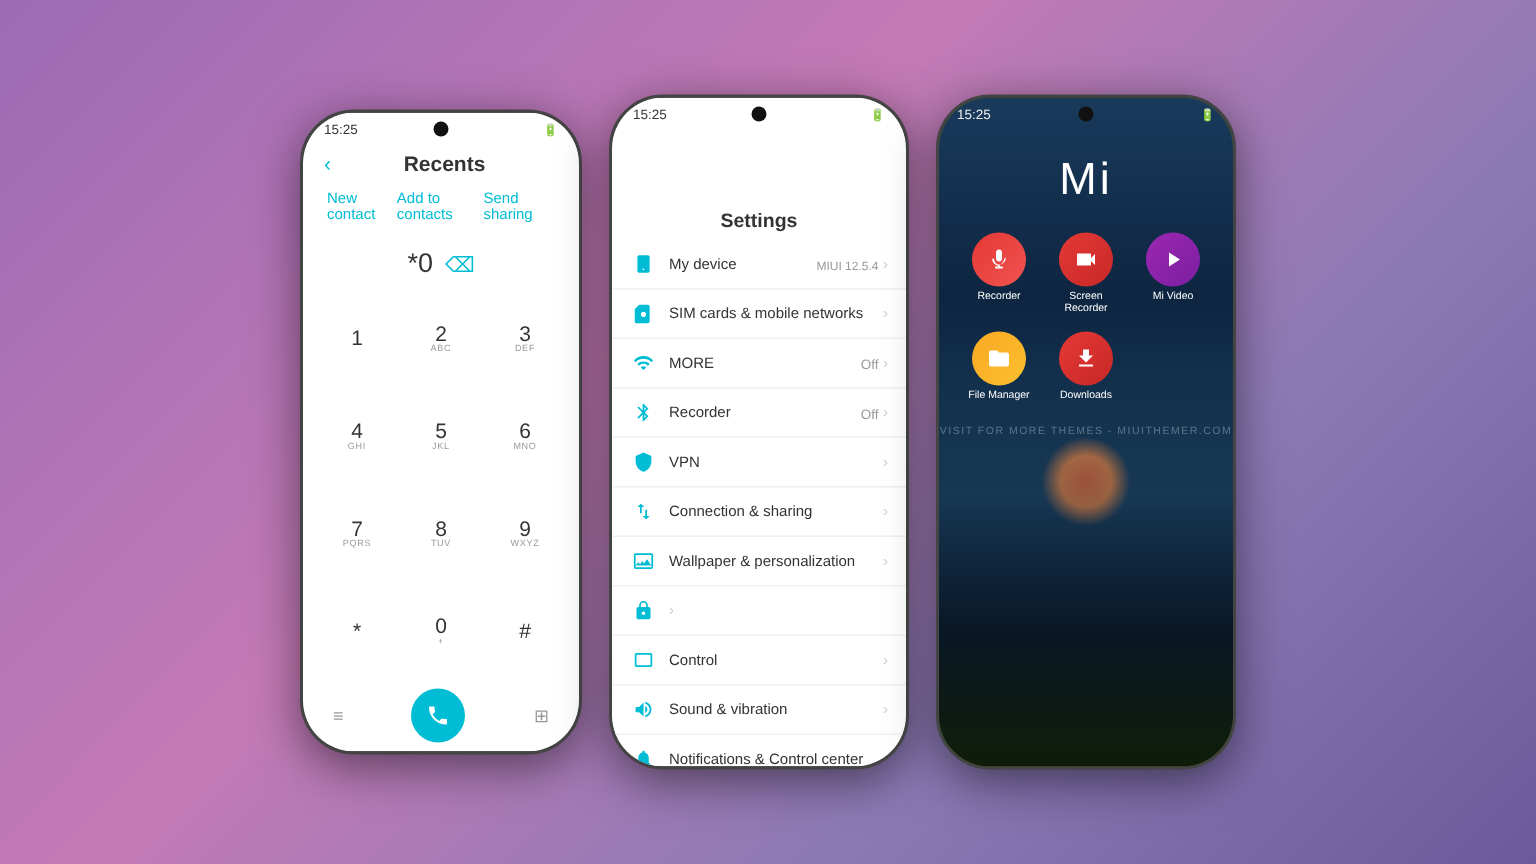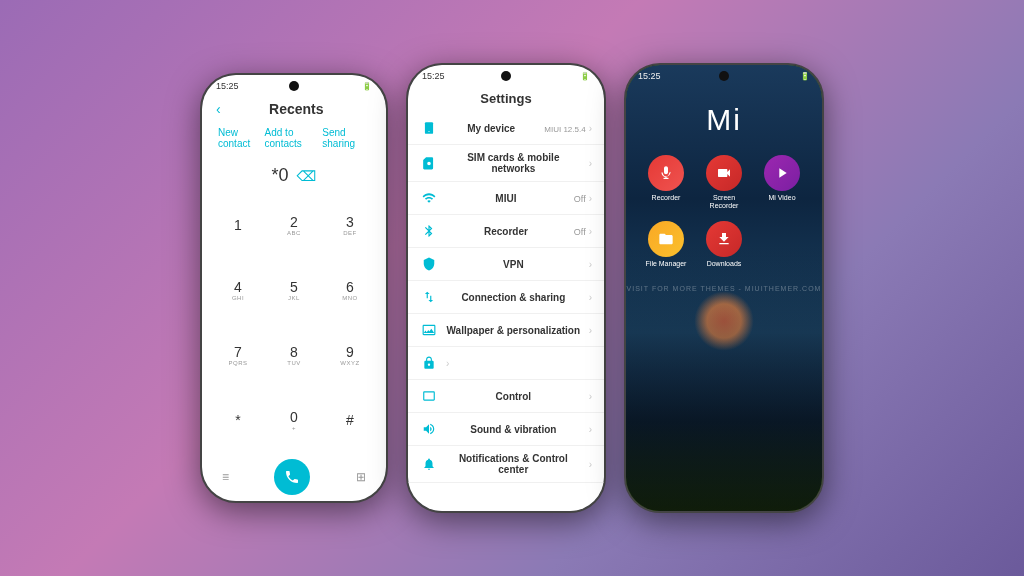--- a/index.html
+++ b/index.html
@@ -207,20 +207,21 @@
       display: flex;
       flex-direction: column;
       font-size: 10px;
     }
     .settings-title {
       text-align: center;
       font-size: 13px;
       font-weight: bold;
       color: #333;
       padding: 8px 0 6px;
+      margin-top: 48px;
     }
     .settings-list {
       flex: 1;
       overflow: hidden;
     }
     .settings-item {
       display: flex;
       align-items: center;
       padding: 7px 12px;
       border-bottom: 1px solid #f0f0f0;
@@ -238,22 +239,21 @@
     .settings-item-icon svg {
       width: 14px;
       height: 14px;
     }
     .settings-item-content {
       flex: 1;
     }
     .settings-item-label {
       font-size: 10px;
       color: #333;
-      font-weight: 700;
-      text-align: center;
+      font-weight: 400;
     }
     .settings-item-value {
       font-size: 9px;
       color: #999;
     }
     .settings-item-arrow {
       color: #ccc;
       font-size: 10px;
     }
     .settings-item-right {
@@ -501,21 +501,21 @@
             </div>
           </div>
 
           <div class="settings-item">
             <div class="settings-item-icon">
               <svg viewBox="0 0 24 24" fill="#00bcd4">
                   <path d="M1 9l2 2c5-5 13-5 18 0l2-2C16.9 2.3 7.1 2.3 1 9zm8 8l3 3 3-3c-1.7-1.6-4.3-1.6-6 0zm-4-4l2 2c2.8-2.8 7.2-2.8 10 0l2-2C15.1 9.3 8.9 9.3 5 13z"></path>
                 </svg>
             </div>
             <div class="settings-item-content">
-              <div class="settings-item-label">MIUI</div>
+              <div class="settings-item-label">MORE</div>
             </div>
             <div class="settings-item-right">
               <span class="settings-item-value">Off</span>
               <span class="settings-item-arrow">›</span>
             </div>
           </div>
 
           <div class="settings-item">
             <div class="settings-item-icon">
               <svg viewBox="0 0 24 24" fill="#00bcd4">

